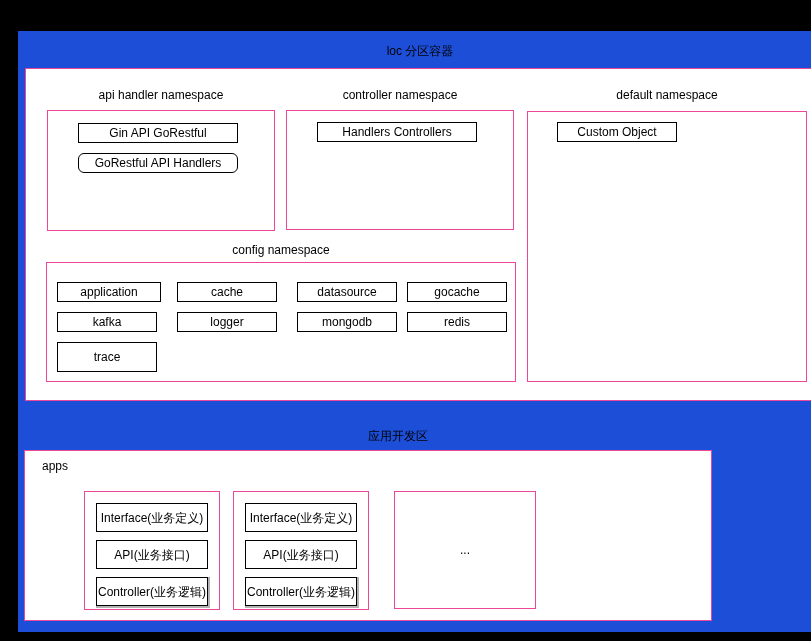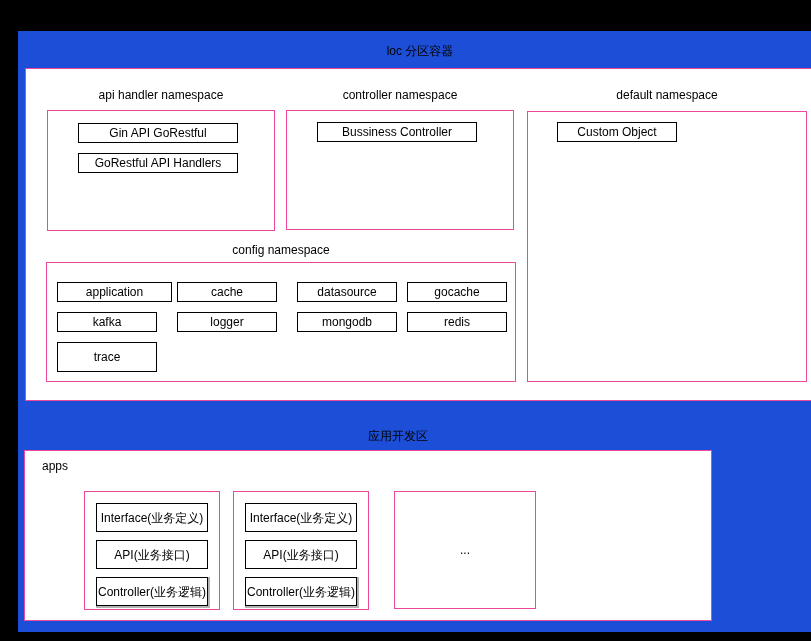--- a/index.html
+++ b/index.html
@@ -37,36 +37,36 @@
 
 <div class="page">
 
   <div class="label" style="left:7px; top:12px; width:790px;">loc 分区容器</div>
 
   <div class="box" style="left:7px; top:37px; width:790px; height:333px;">
 
     <div class="label" style="left:21px; top:19px; width:228px;">api handler namespace</div>
     <div class="box" style="left:21px; top:41px; width:228px; height:121px;">
       <div class="leaf" style="left:30px; top:12px; width:160px; height:20px;">Gin API GoRestful</div>
-      <div class="leaf" style="left:30px; top:42px; width:160px; height:20px;">GoRestful API Handlers</div>
+      <div class="leaf" style="left:30px; top:42px; width:160px; height:20px;border-radius:6px;">GoRestful API Handlers</div>
     </div>
 
     <div class="label" style="left:260px; top:19px; width:228px;">controller namespace</div>
     <div class="box" style="left:260px; top:41px; width:228px; height:120px;">
-      <div class="leaf" style="left:30px; top:11px; width:160px; height:20px;">Bussiness Controller</div>
+      <div class="leaf" style="left:30px; top:11px; width:160px; height:20px;">Handlers Controllers</div>
     </div>
 
     <div class="label" style="left:501px; top:19px; width:280px;">default namespace</div>
     <div class="box" style="left:501px; top:42px; width:280px; height:271px;">
       <div class="leaf" style="left:29px; top:10px; width:120px; height:20px;">Custom Object</div>
     </div>
 
     <div class="label" style="left:20px; top:174px; width:470px;">config namespace</div>
     <div class="box" style="left:20px; top:193px; width:470px; height:120px;">
-      <div class="leaf" style="left:10px;  top:19px; width:115px; height:20px;">application</div>
+      <div class="leaf" style="left:10px;  top:19px; width:104px; height:20px;">application</div>
       <div class="leaf" style="left:130px; top:19px; width:100px; height:20px;">cache</div>
       <div class="leaf" style="left:250px; top:19px; width:100px; height:20px;">datasource</div>
       <div class="leaf" style="left:360px; top:19px; width:100px; height:20px;">gocache</div>
       <div class="leaf" style="left:10px;  top:49px; width:100px; height:20px;">kafka</div>
       <div class="leaf" style="left:130px; top:49px; width:100px; height:20px;">logger</div>
       <div class="leaf" style="left:250px; top:49px; width:100px; height:20px;">mongodb</div>
       <div class="leaf" style="left:360px; top:49px; width:100px; height:20px;">redis</div>
       <div class="leaf" style="left:10px;  top:79px; width:100px; height:30px;">trace</div>
     </div>
   </div>

